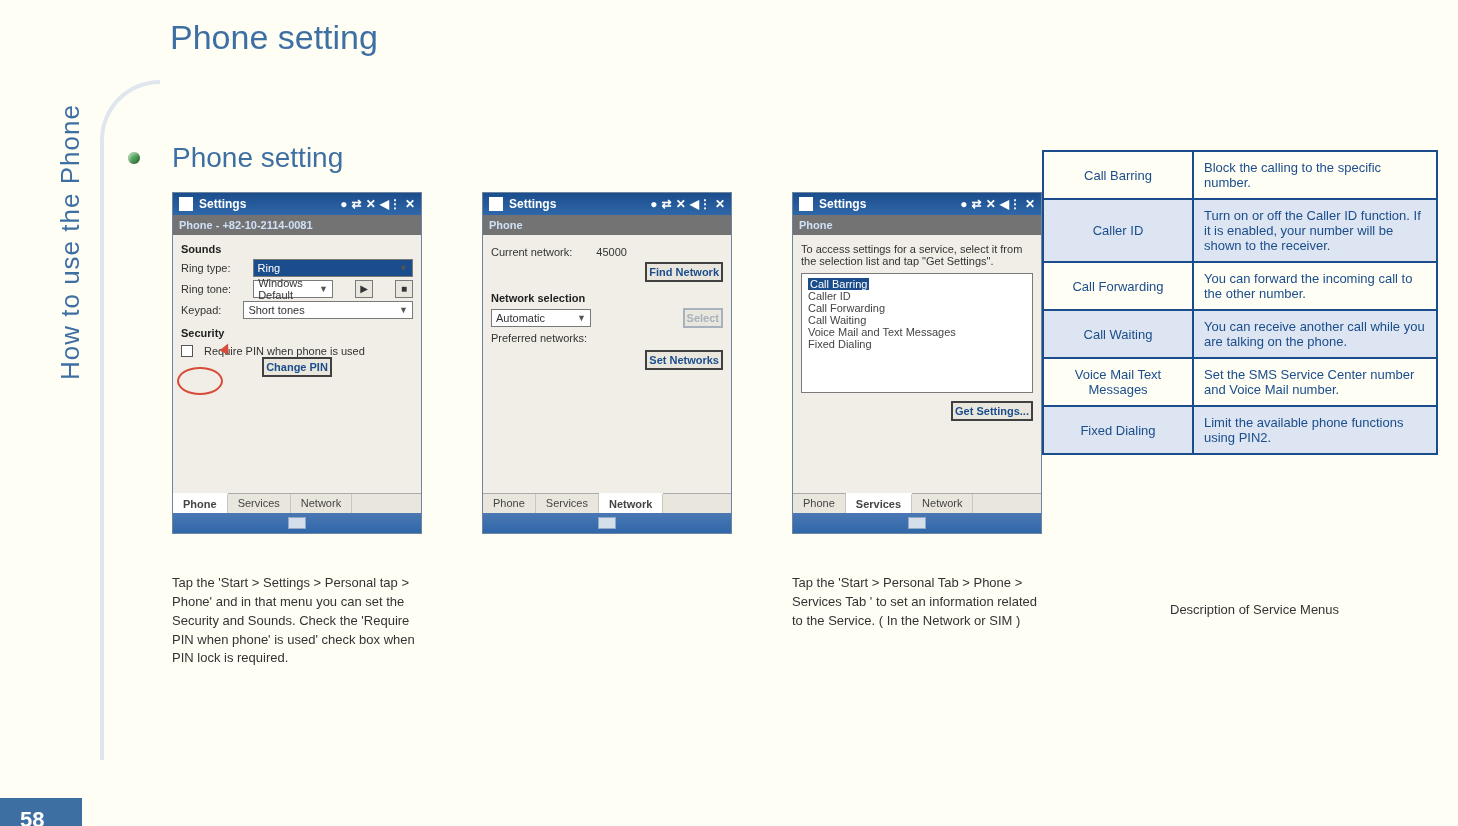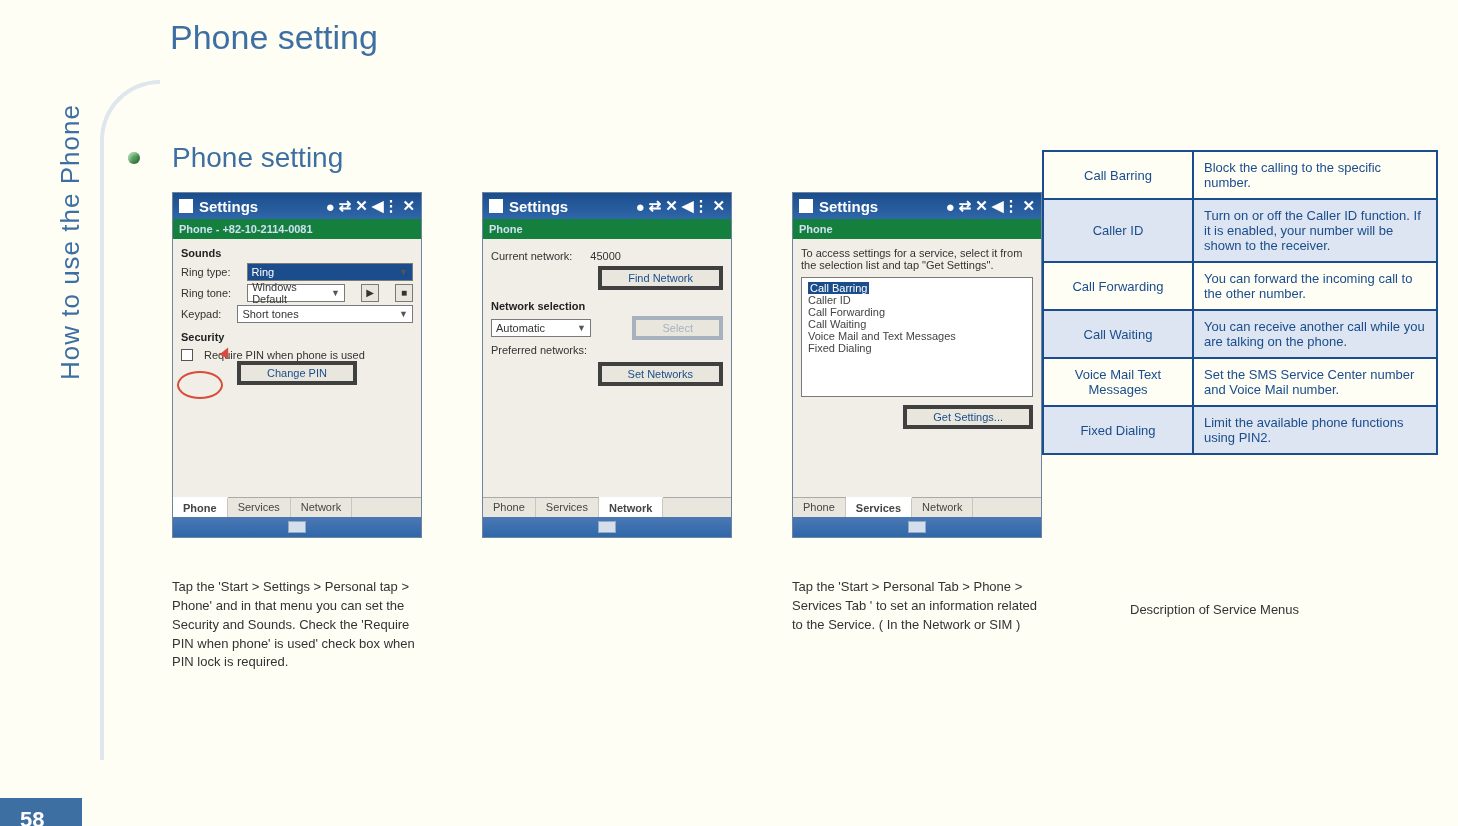--- a/index.html
+++ b/index.html
@@ -101,50 +101,50 @@
     font-size: 11px;
     color: #333;
   }
   .titlebar {
     background: linear-gradient(#1b4d8c, #2f67a9);
     color: #fff;
     padding: 4px 6px;
     display: flex;
     align-items: center;
     font-weight: bold;
-    font-size: 15px;
+    font-size: 12px;
   }
   .winicon {
     width: 14px; height: 14px;
     background: #fff;
     margin-right: 6px;
     display: inline-block;
   }
   .tray {
     margin-left: auto;
     display: flex;
     gap: 4px;
     align-items: center;
   }
   .tray span { filter: brightness(2); }
   .subheader {
-    background: #15803d;
+    background: #737373;
     color: #cfe0f4;
     padding: 4px 6px;
     font-size: 11px;
     font-weight: bold;
   }
   .body-area {
     background: #f0eee6;
     padding: 8px;
     min-height: 240px;
     position: relative;
   }
   .body-area.tall { min-height: 258px; }
-  .field-row { display: flex; align-items: center; margin: 3px 0; gap: 16px; }
+  .field-row { display: flex; align-items: center; margin: 3px 0; gap: 22px; }
   .label { font-size: 11px; }
   .combo {
     border: 1px solid #7a7a7a;
     background: #fff;
     height: 18px;
     padding: 1px 4px;
     font-size: 11px;
     flex: 1;
     display: flex;
     align-items: center;
@@ -154,24 +154,24 @@
   .combo.blue { background: #1b4d8c; color: #fff; }
   .sq-btn {
     border: 1px solid #7a7a7a;
     width: 18px; height: 18px;
     background: #e9e7dd;
     font-size: 10px;
     text-align: center;
     line-height: 16px;
   }
   .wide-btn {
-    border: 4px solid #404040;
+    border: 2px solid #404040;
     background: #e9e7dd;
-    padding: 2px 26px;
-    font-weight: normal;
+    padding: 2px 2px;
+    font-weight: bold;
     color: #1b4d8c;
     font-size: 11px;
     display: inline-block;
   }
   .wide-btn.disabled { color: #a7b2be; border-color: #a7b2be; }
   .chk { display: flex; gap: 11px; align-items: center; margin-top: 6px; }
   .chk .box { width: 12px; height: 12px; border:1px solid #555; background:#fff; }
   .listbox {
     border: 1px solid #7a7a7a;
     background: #fff;
@@ -236,21 +236,21 @@
   .desc-table td {
     border: 2px solid #1b4d8c;
     padding: 8px 10px;
     vertical-align: middle;
   }
   .desc-table td.name { width: 150px; text-align: center; }
   .desc-table tr.alt td { background: #dce5f1; }
   .desc-caption {
     position: absolute;
     top: 602px;
-    left: 1130px;
+    left: 1170px;
     font-size: 13px;
     color: #333;
   }
   .heading-b { font-weight: bold; color:#222; margin-bottom:4px; display:block; }
 </style>
 </head>
 <body>
 
 <div class="top-header"></div>
 <div class="page-title">Phone setting</div>

